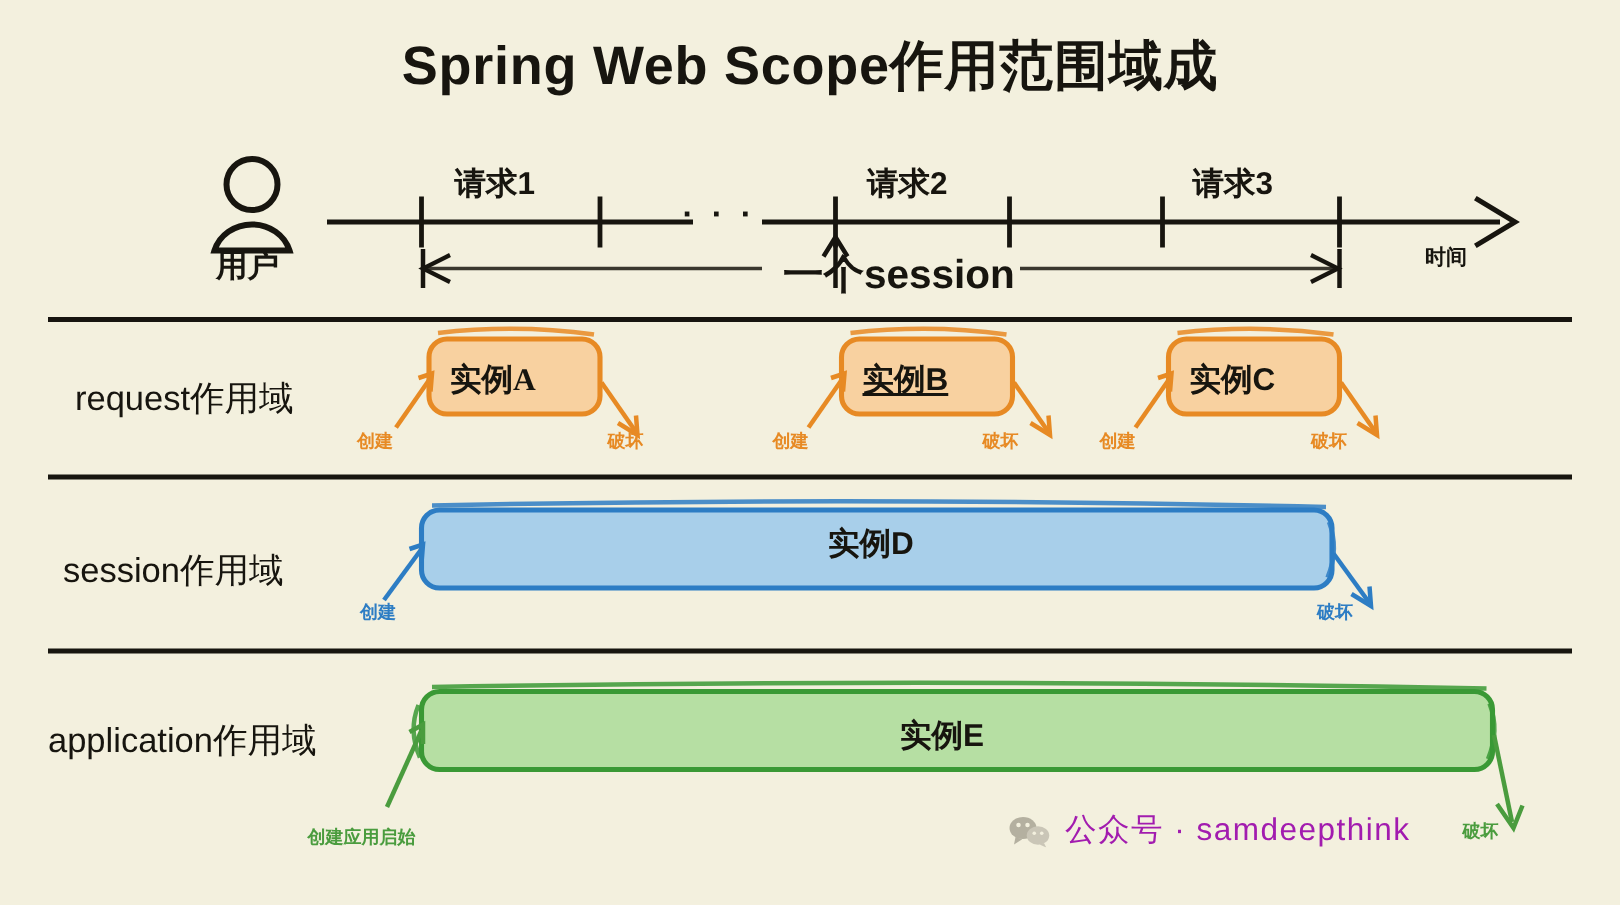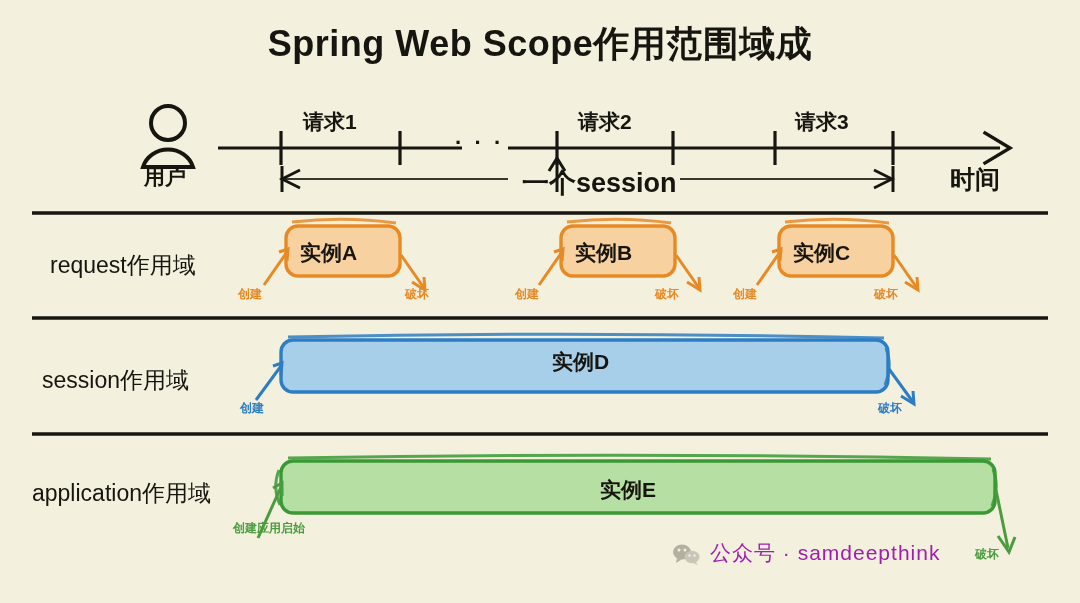--- a/index.html
+++ b/index.html
@@ -36,21 +36,21 @@
   }
   .req-label {
     font-size: 21px;
     font-weight: 700;
   }
   .user-label {
     font-size: 21px;
     font-weight: 700;
   }
   .axis-label {
-    font-size: 25px;
+    font-size: 14px;
     font-weight: 700;
   }
   .session-span-label {
     font-size: 27px;
     font-weight: 700;
   }
   .row-label {
     font-size: 23px;
     font-weight: 500;
   }
@@ -210,37 +210,37 @@
   <div class="txt" style="left:455px; top:130px; font-size:22px; font-weight:700; letter-spacing:3px;">· · ·</div>
 
   <div class="txt session-span-label" style="left:522px; top:165px;">一个session</div>
 
   <div class="txt axis-label" style="left:950px; top:163px;">时间</div>
 
   <div class="txt row-label" style="left:50px; top:250px;">request作用域</div>
   <div class="txt row-label" style="left:42px; top:365px;">session作用域</div>
   <div class="txt row-label" style="left:32px; top:478px;">application作用域</div>
 
-  <div class="txt box-label" style="left:300px; top:239px;">实例A</div>
-  <div class="txt box-label" style="left:575px; top:239px;">实例B</div>
+  <div class="txt box-label" style="left:300px; top:239px;font-family:Liberation Serif, serif;">实例A</div>
+  <div class="txt box-label" style="left:575px; top:239px;text-decoration:underline;">实例B</div>
   <div class="txt box-label" style="left:793px; top:239px;">实例C</div>
 
   <div class="txt anno anno-orange" style="left:238px; top:286px;">创建</div>
   <div class="txt anno anno-orange" style="left:405px; top:286px;">破坏</div>
   <div class="txt anno anno-orange" style="left:515px; top:286px;">创建</div>
   <div class="txt anno anno-orange" style="left:655px; top:286px;">破坏</div>
   <div class="txt anno anno-orange" style="left:733px; top:286px;">创建</div>
   <div class="txt anno anno-orange" style="left:874px; top:286px;">破坏</div>
 
   <div class="txt box-label" style="left:552px; top:348px;">实例D</div>
   <div class="txt anno anno-blue" style="left:240px; top:400px;">创建</div>
   <div class="txt anno anno-blue" style="left:878px; top:400px;">破坏</div>
 
   <div class="txt box-label" style="left:600px; top:476px;">实例E</div>
-  <div class="txt anno anno-green" style="left:205px; top:520px;margin-left:28px;">创建应用启始</div>
+  <div class="txt anno anno-green" style="left:205px; top:550px;">创建应用启始</div>
   <div class="txt anno anno-green" style="left:975px; top:546px;">破坏</div>
 
   <svg class="wm-icon" viewBox="0 0 28 22">
     <ellipse cx="10" cy="9" rx="9" ry="7.4" fill="#b4b0a0"></ellipse>
     <path d="M5 15 L4 20 L9.5 16.5 Z" fill="#b4b0a0"></path>
     <ellipse cx="20" cy="14" rx="7.5" ry="6.2" fill="#cac6b7"></ellipse>
     <path d="M24 19 L25.5 22 L21 20 Z" fill="#cac6b7"></path>
     <circle cx="7" cy="7" r="1.5" fill="#f3f0de"></circle>
     <circle cx="13" cy="7" r="1.5" fill="#f3f0de"></circle>
     <circle cx="17.5" cy="12.5" r="1.2" fill="#f3f0de"></circle>

